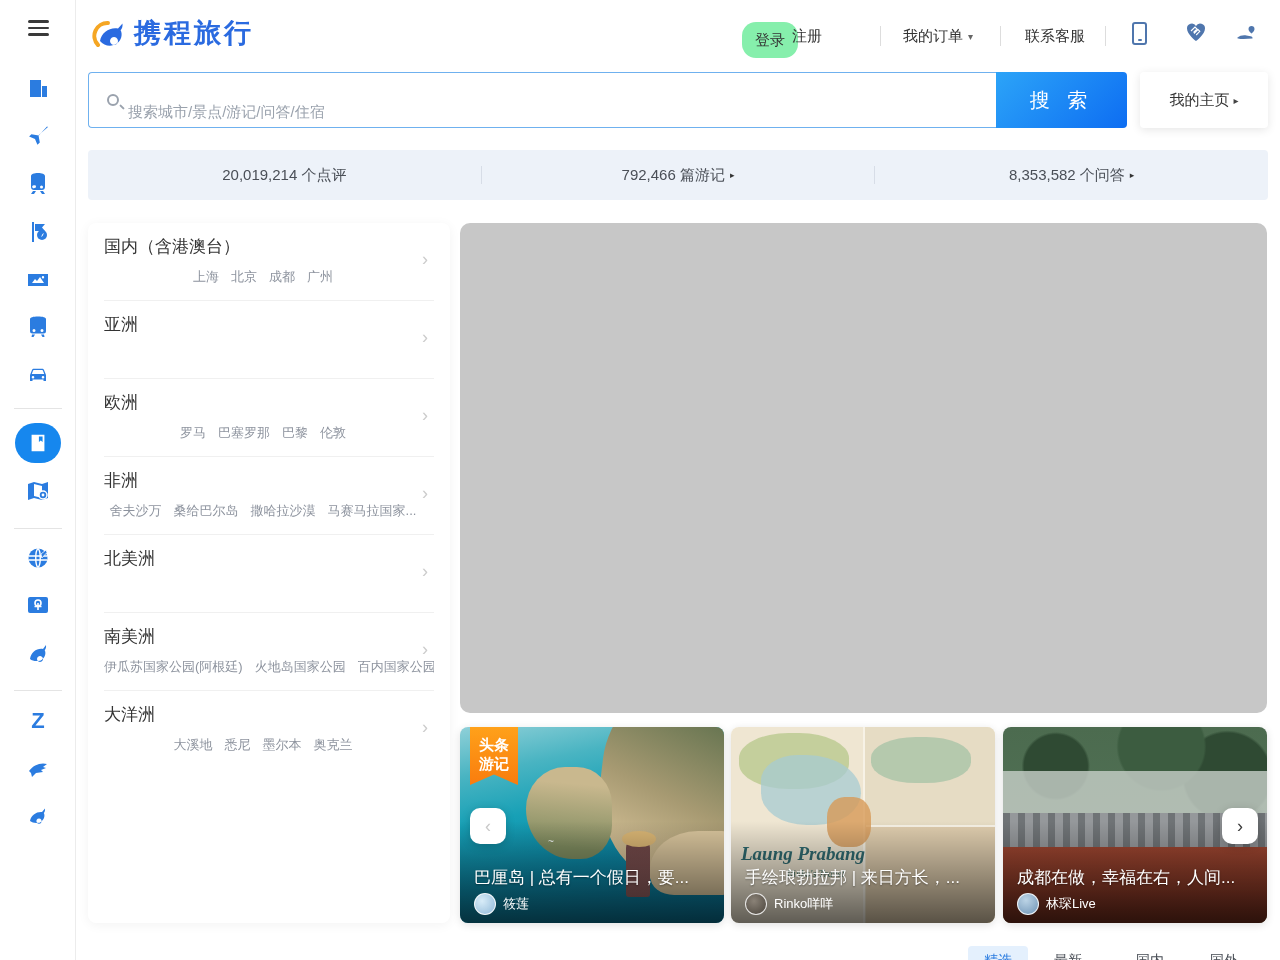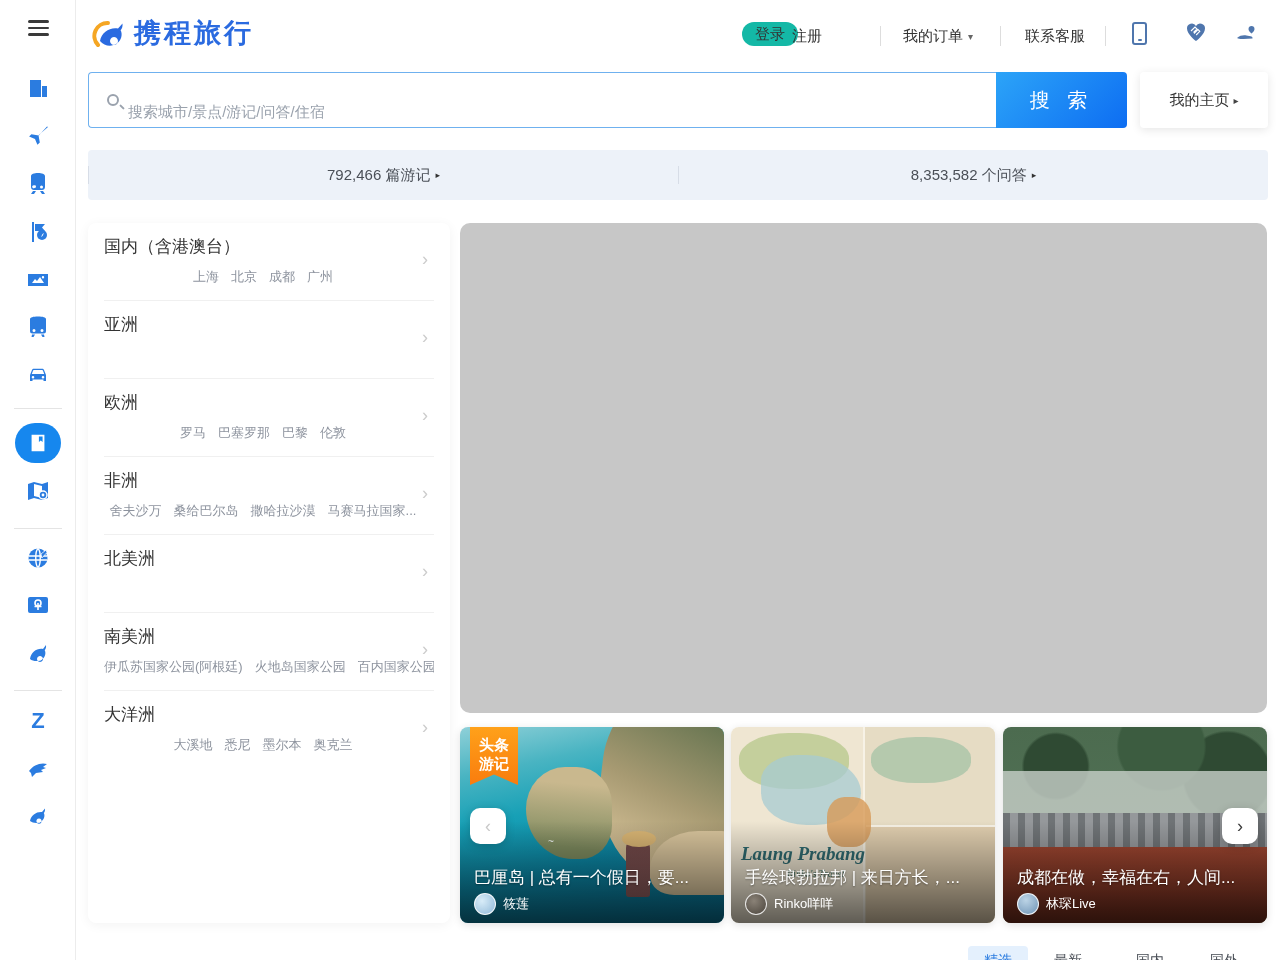--- a/index.html
+++ b/index.html
@@ -16,21 +16,21 @@
     align-items:center; justify-content:center; cursor:pointer; }
   .rail-ic svg { width:24px; height:24px; }
   .rail-div { position:absolute; left:14px; width:48px; height:1px; background:#e4e4e4; }
   .rail-active { position:absolute; left:15px; top:423px; width:46px; height:40px;
     background:#1687ee; border-radius:20px; display:flex; align-items:center; justify-content:center; cursor:pointer; }
   .zletter { font-weight:bold; font-size:22px; color:#2b7ce0; line-height:24px; }
 
   
   .logo { position:absolute; left:92px; top:15px; display:flex; align-items:center; cursor:pointer; }
   .logo-text { font-size:27px; font-weight:bold; color:#2a6ae0; letter-spacing:3px; margin-left:6px; }
-  .pill-login { position:absolute; left:742px; top:22px; width:56px; height:24px; background:#14b8a6;
+  .pill-login { position:absolute; left:742px; top:22px; width:56px; height:36px; background:#86efac;
     border-radius:14px; display:flex; align-items:center; justify-content:center; font-size:15px; color:#333; cursor:pointer; }
   .h-link { position:absolute; top:22px; height:28px; display:flex; align-items:center; font-size:15px; color:#333; cursor:pointer; }
   .h-caret { font-size:10px; color:#666; margin-left:5px; }
   .h-div { position:absolute; top:26px; width:1px; height:20px; background:#ddd; }
   .h-icon { position:absolute; top:22px; cursor:pointer; display:flex; align-items:center; justify-content:center; }
   .phone-glyph { width:15px; height:23px; border:2px solid #4f76ad; border-radius:3px; position:relative; }
   .phone-glyph::after { content:""; position:absolute; left:50%; bottom:2px; transform:translateX(-50%);
     width:4px; height:2px; background:#4f76ad; border-radius:1px; }
 
   
@@ -278,20 +278,23 @@
     <span class="mag"></span>
     <input type="text" placeholder="搜索城市/景点/游记/问答/住宿" style="">
   </div>
   <div class="search-btn">搜 索</div>
   <div class="myhome">
     <span>我的主页</span>
       <span class="tri">▸</span>
   </div>
 
   <div class="stats">
+    <div class="stat">
+        <span>20,019,214 个点评</span>
+      </div>
     <div class="stat-div"></div>
     <div class="stat">
       <span>792,466 篇游记</span>
         <span class="tri" style="font-size:9px;margin-left:5px;color:#333">▸</span>
     </div>
     <div class="stat-div"></div>
     <div class="stat">
       <span>8,353,582 个问答</span>
         <span class="tri" style="font-size:9px;margin-left:5px;color:#333">▸</span>
     </div>

